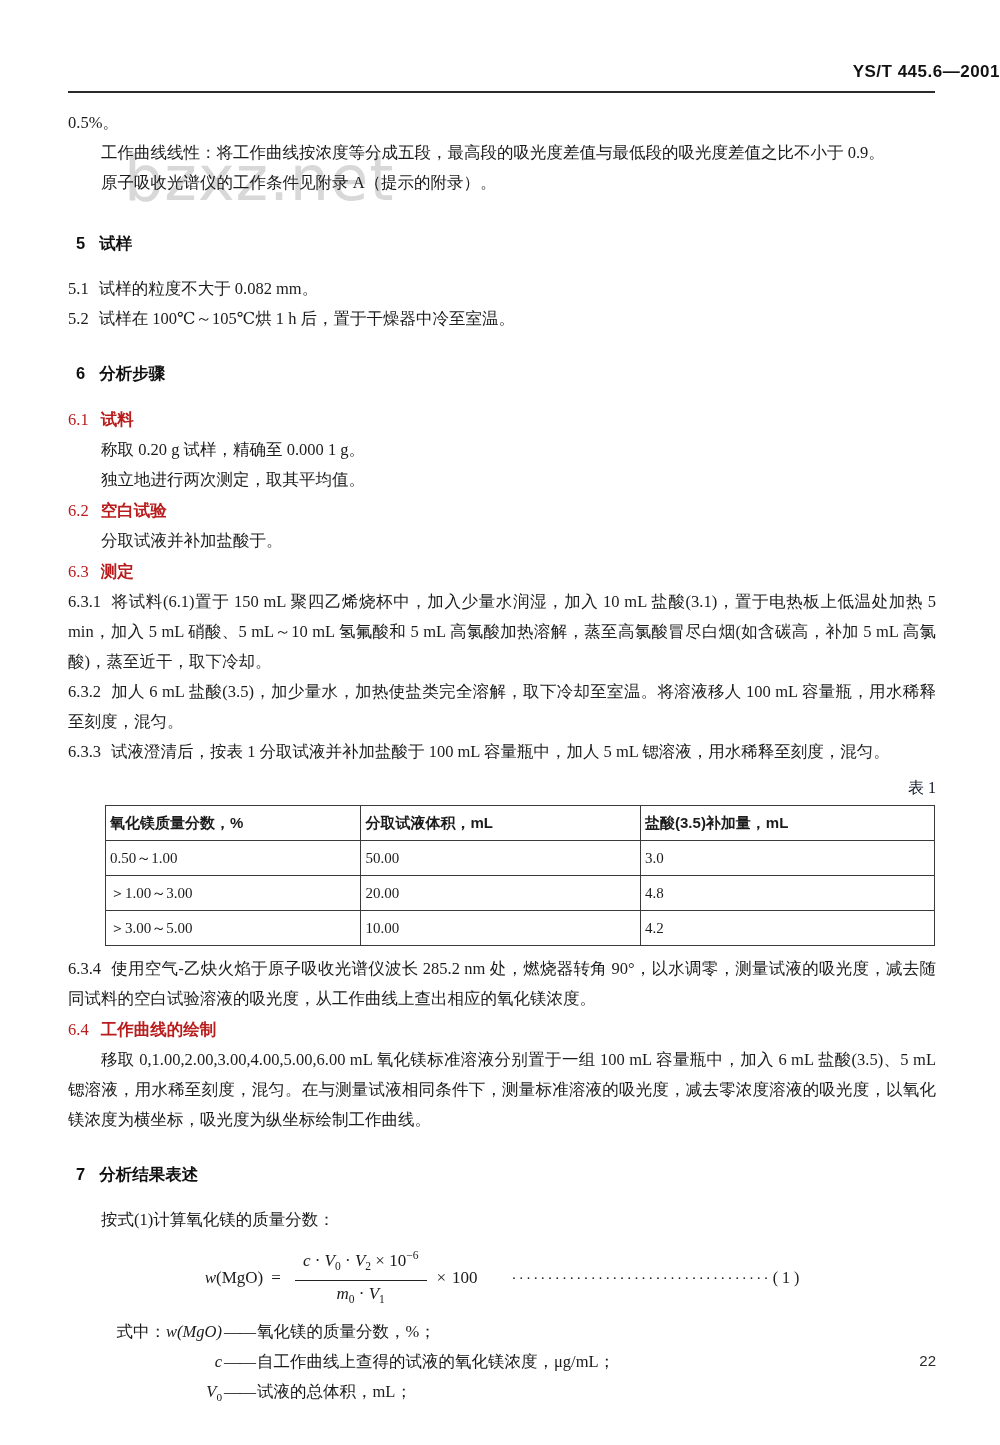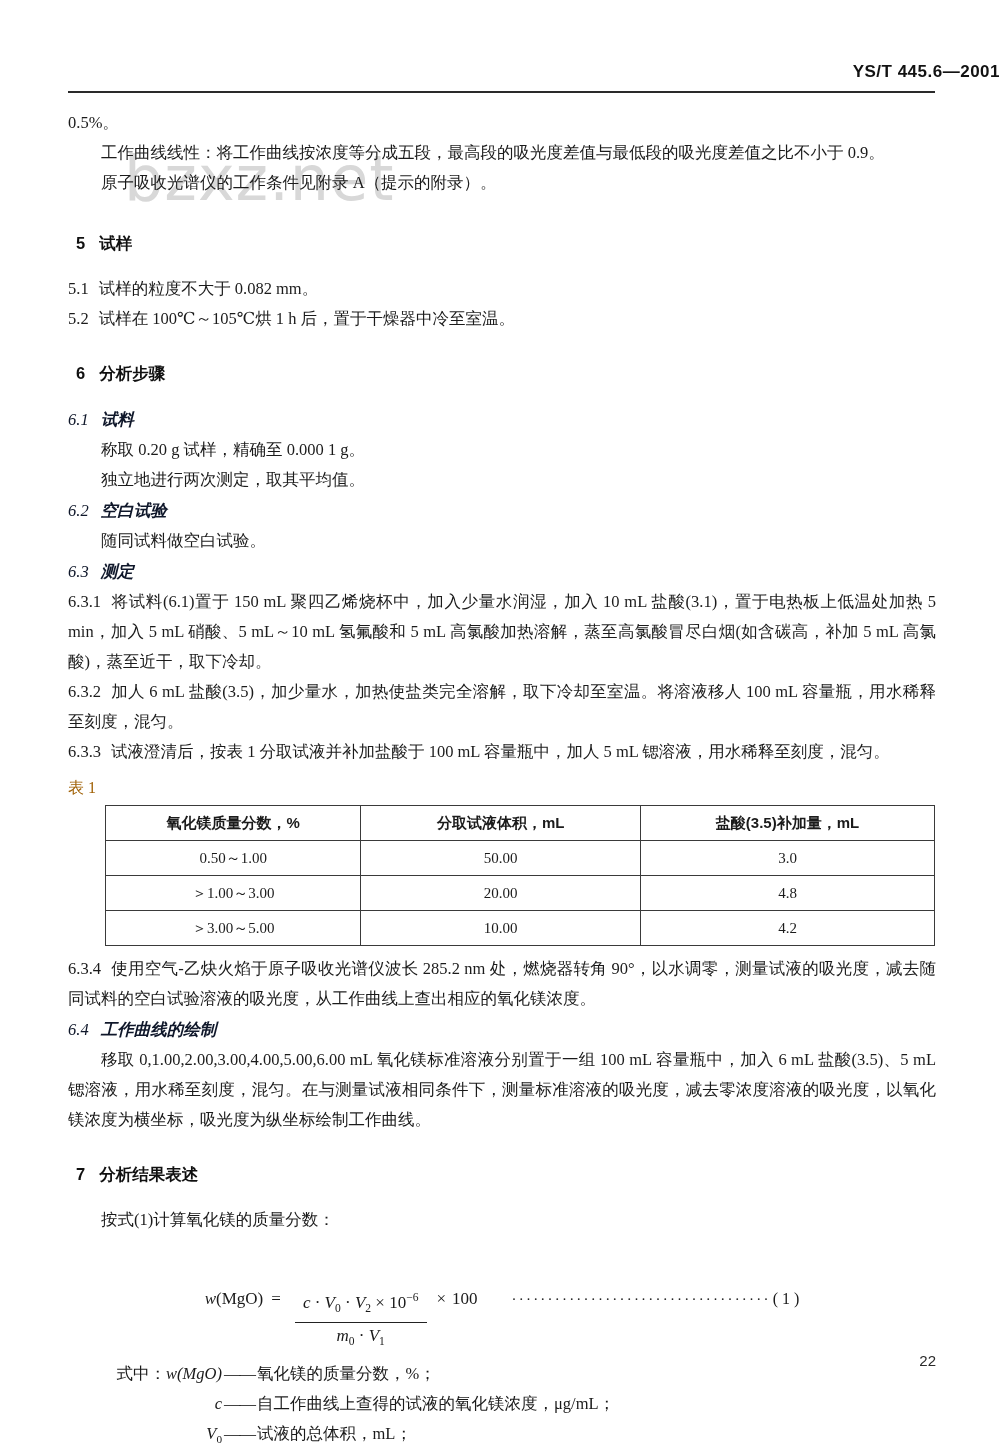--- a/index.html
+++ b/index.html
@@ -95,51 +95,50 @@
     color: #101010;
   }
   h2.section .num { margin-right: 14px; }
 
   h3.sub {
     margin: 0;
     font-family: "Liberation Sans", "DejaVu Sans", sans-serif;
     font-size: 16.5px;
     font-weight: bold;
     line-height: 30px;
-    color: #0f172a;
-    font-style: italic;
+    color: #b91c1c;
   }
   h3.sub .num {
     font-family: "Liberation Serif", "DejaVu Serif", serif;
     font-weight: normal;
     margin-right: 12px;
   }
   .lead {
     font-family: "Liberation Serif", "DejaVu Serif", serif;
     margin-right: 10px;
   }
 
   
   .table-caption {
-    text-align: left;
+    text-align: right;
     font-size: 16px;
     line-height: 26px;
     margin: 0;
-    color: #a16207;
+    color: #0f172a;
   }
   table.t1 {
     border-collapse: collapse;
     width: 830px;
     margin: 4px 0 0 37px;
     font-size: 15px;
     color: #1b1b1b;
   }
   table.t1 th, table.t1 td {
     border: 1px solid #3a3a3a;
-    text-align: center;
+    text-align: left;
     padding: 6px 4px;
     font-weight: normal;
     line-height: 22px;
   }
   table.t1 th {
     font-family: "Liberation Sans", "DejaVu Sans", sans-serif;
     font-weight: bold;
     font-size: 15px;
   }
   table.t1 .c1 { width: 255px; }
@@ -164,21 +163,20 @@
     display: inline-flex;
     flex-direction: column;
     text-align: center;
     vertical-align: middle;
     margin: 0 6px;
   }
   .frac .numer {
     border-bottom: 1.5px solid #222;
     padding: 0 8px 2px 8px;
     line-height: 22px;
-    margin-top: 42px;
   }
   .frac .denom {
     padding: 2px 8px 0 8px;
     line-height: 22px;
   }
   sub { font-size: 0.68em; }
   sup { font-size: 0.68em; }
   .leader {
     flex: 0 0 auto;
     margin-left: 34px;
@@ -250,21 +248,21 @@
       <div class="gap-s"></div>
       <h3 class="sub">
         <span class="num">6.1</span><span>试料</span>
       </h3>
       <p class="indent">称取 0.20 g 试样，精确至 0.000 1 g。</p>
       <p class="indent">独立地进行两次测定，取其平均值。</p>
 
       <h3 class="sub">
         <span class="num">6.2</span><span>空白试验</span>
       </h3>
-      <p class="indent">随同试料做空白试验。</p>
+      <p class="indent">分取试液并补加盐酸于。</p>
 
       <h3 class="sub">
         <span class="num">6.3</span><span>测定</span>
       </h3>
 
       <p><span class="lead">6.3.1</span><span>将试料(6.1)置于 150 mL 聚四乙烯烧杯中，加入少量水润湿，加入 10 mL 盐酸(3.1)，置于电热板上低温处加热 5 min，加入 5 mL 硝酸、5 mL～10 mL 氢氟酸和 5 mL 高氯酸加热溶解，蒸至高氯酸冒尽白烟(如含碳高，补加 5 mL 高氯酸)，蒸至近干，取下冷却。</span></p>
       <p><span class="lead">6.3.2</span><span>加人 6 mL 盐酸(3.5)，加少量水，加热使盐类完全溶解，取下冷却至室温。将溶液移人 100 mL 容量瓶，用水稀释至刻度，混匀。</span></p>
       <p><span class="lead">6.3.3</span><span>试液澄清后，按表 1 分取试液并补加盐酸于 100 mL 容量瓶中，加人 5 mL 锶溶液，用水稀释至刻度，混匀。</span></p>
 
       <div class="gap-s"></div>

